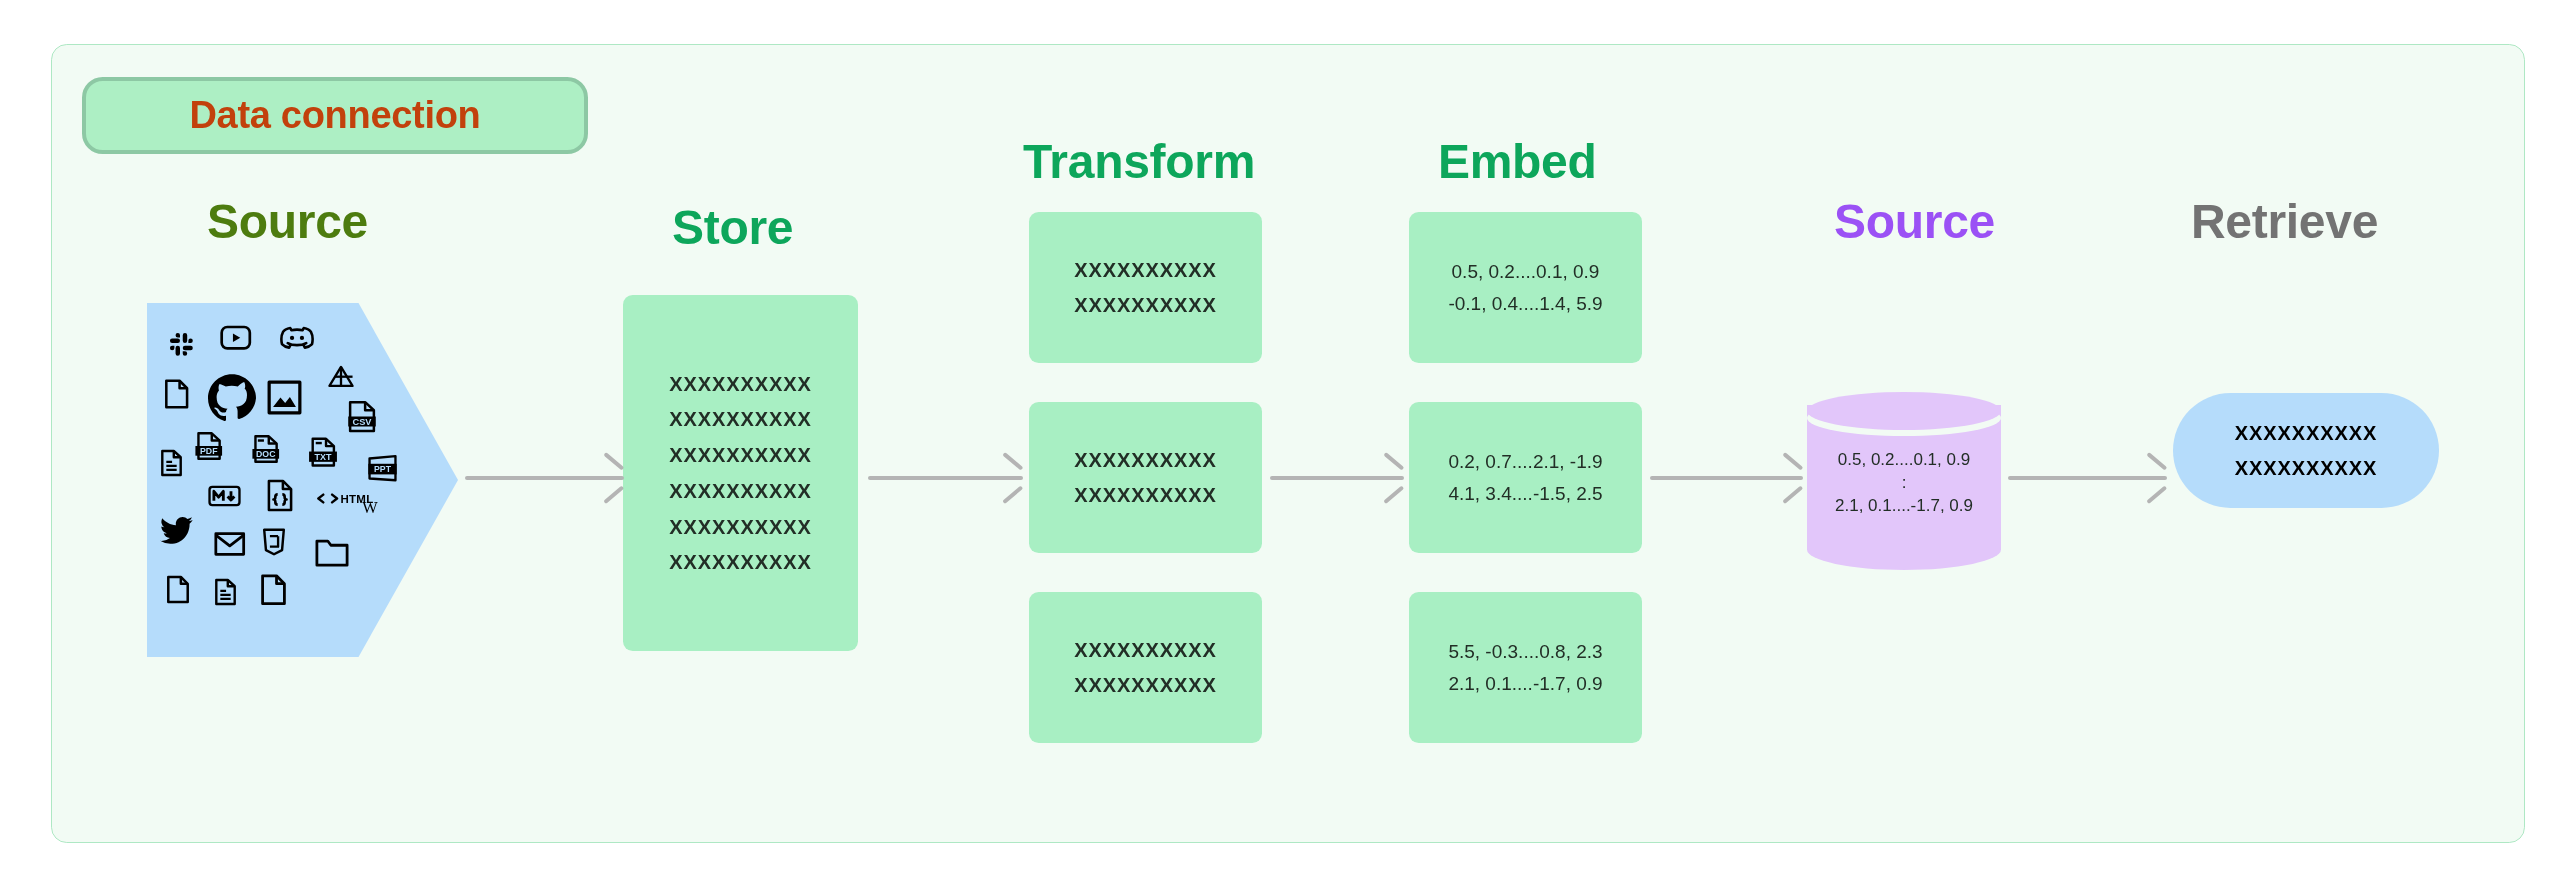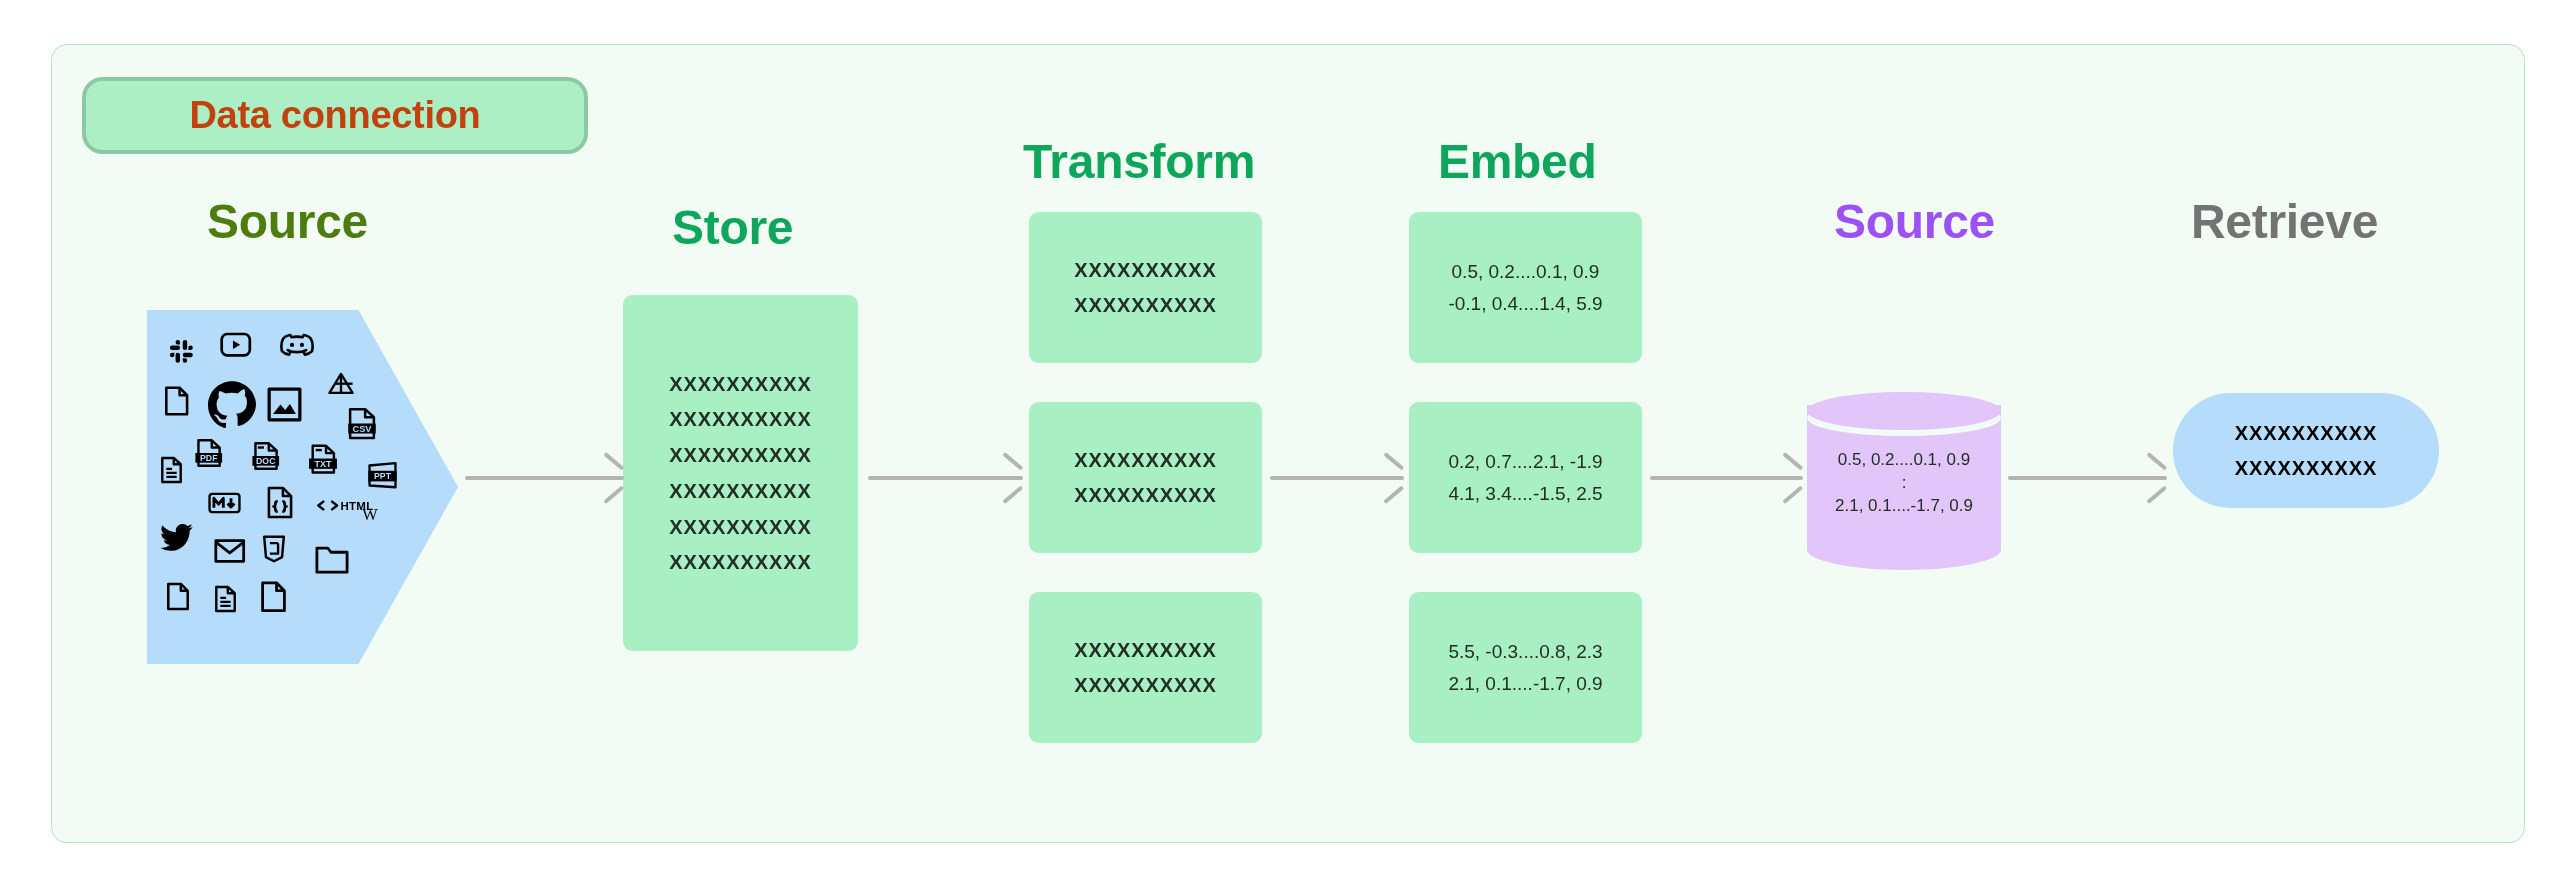--- a/index.html
+++ b/index.html
@@ -58,21 +58,20 @@
     white-space: nowrap;
   }
 
   
   #source-shape {
     position: absolute;
     left: 147px;
     top: 303px;
     width: 311px;
     height: 354px;
-    margin-top: 7px;
   }
   #source-shape .body {
     position: absolute;
     left: 0;
     top: 0;
     width: 311px;
     height: 354px;
     background: #B5DCFB;
     clip-path: polygon(0% 0%, 68% 0%, 100% 50%, 68% 100%, 0% 100%);
   }

